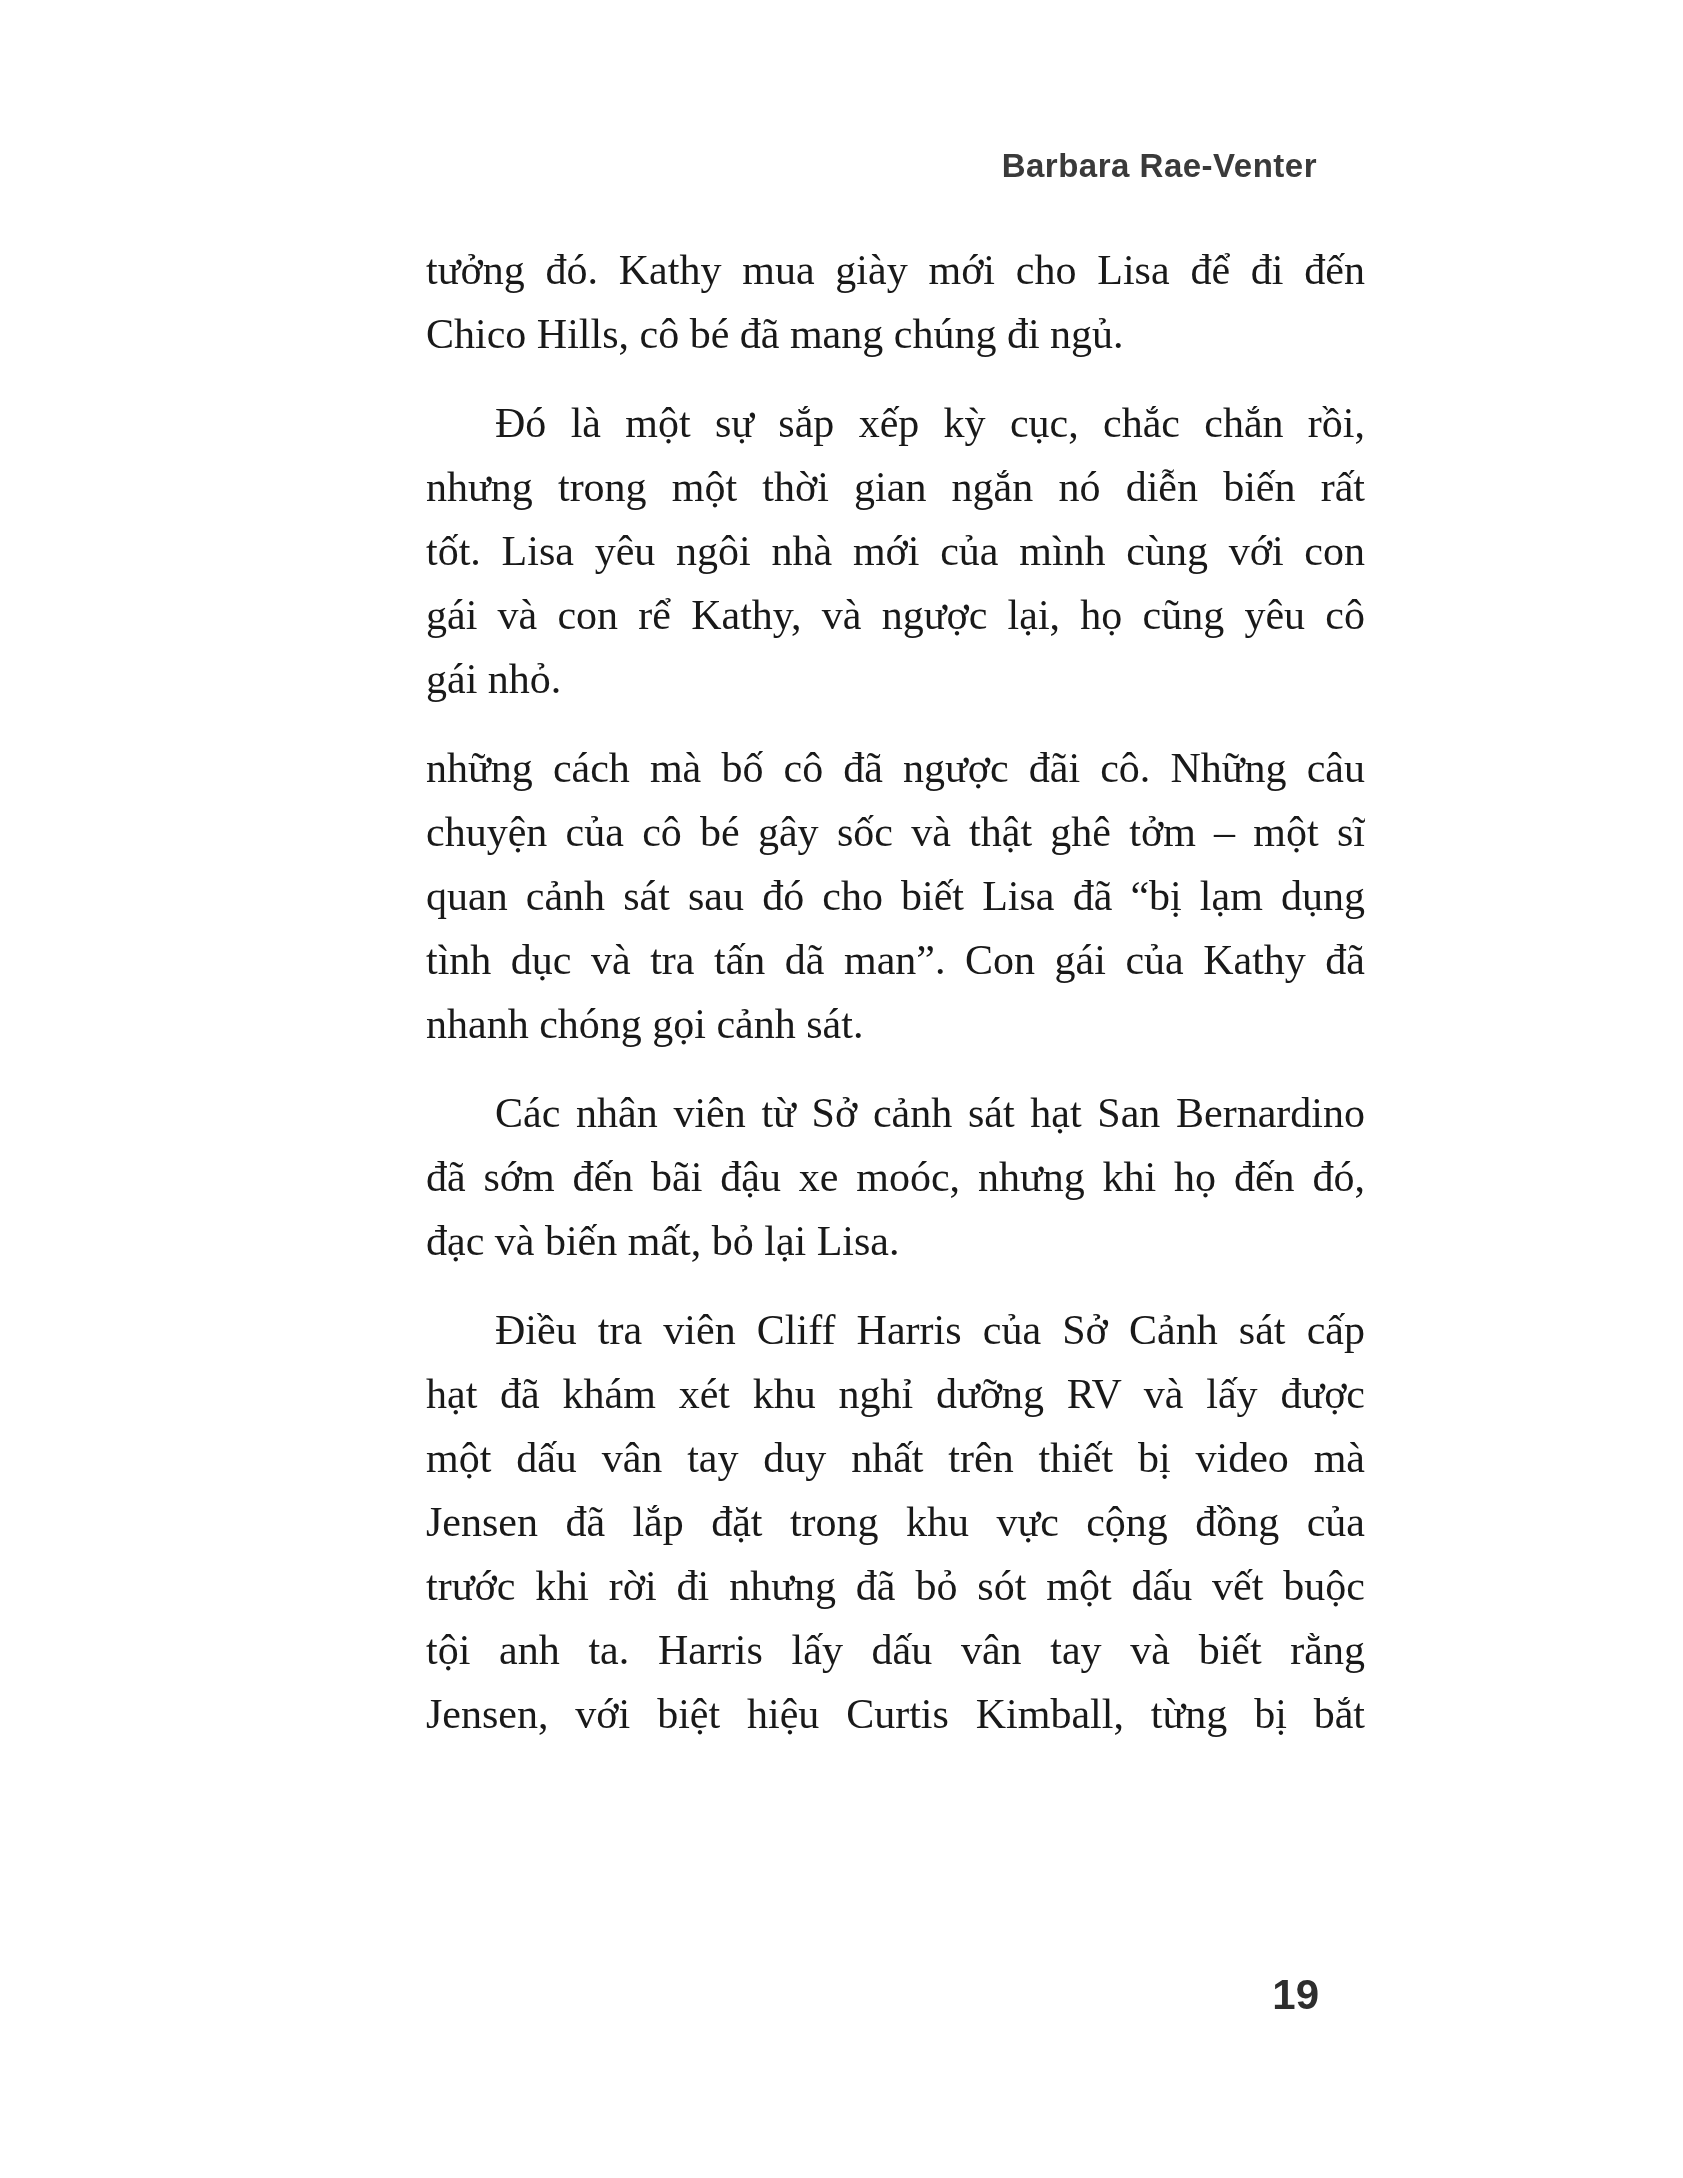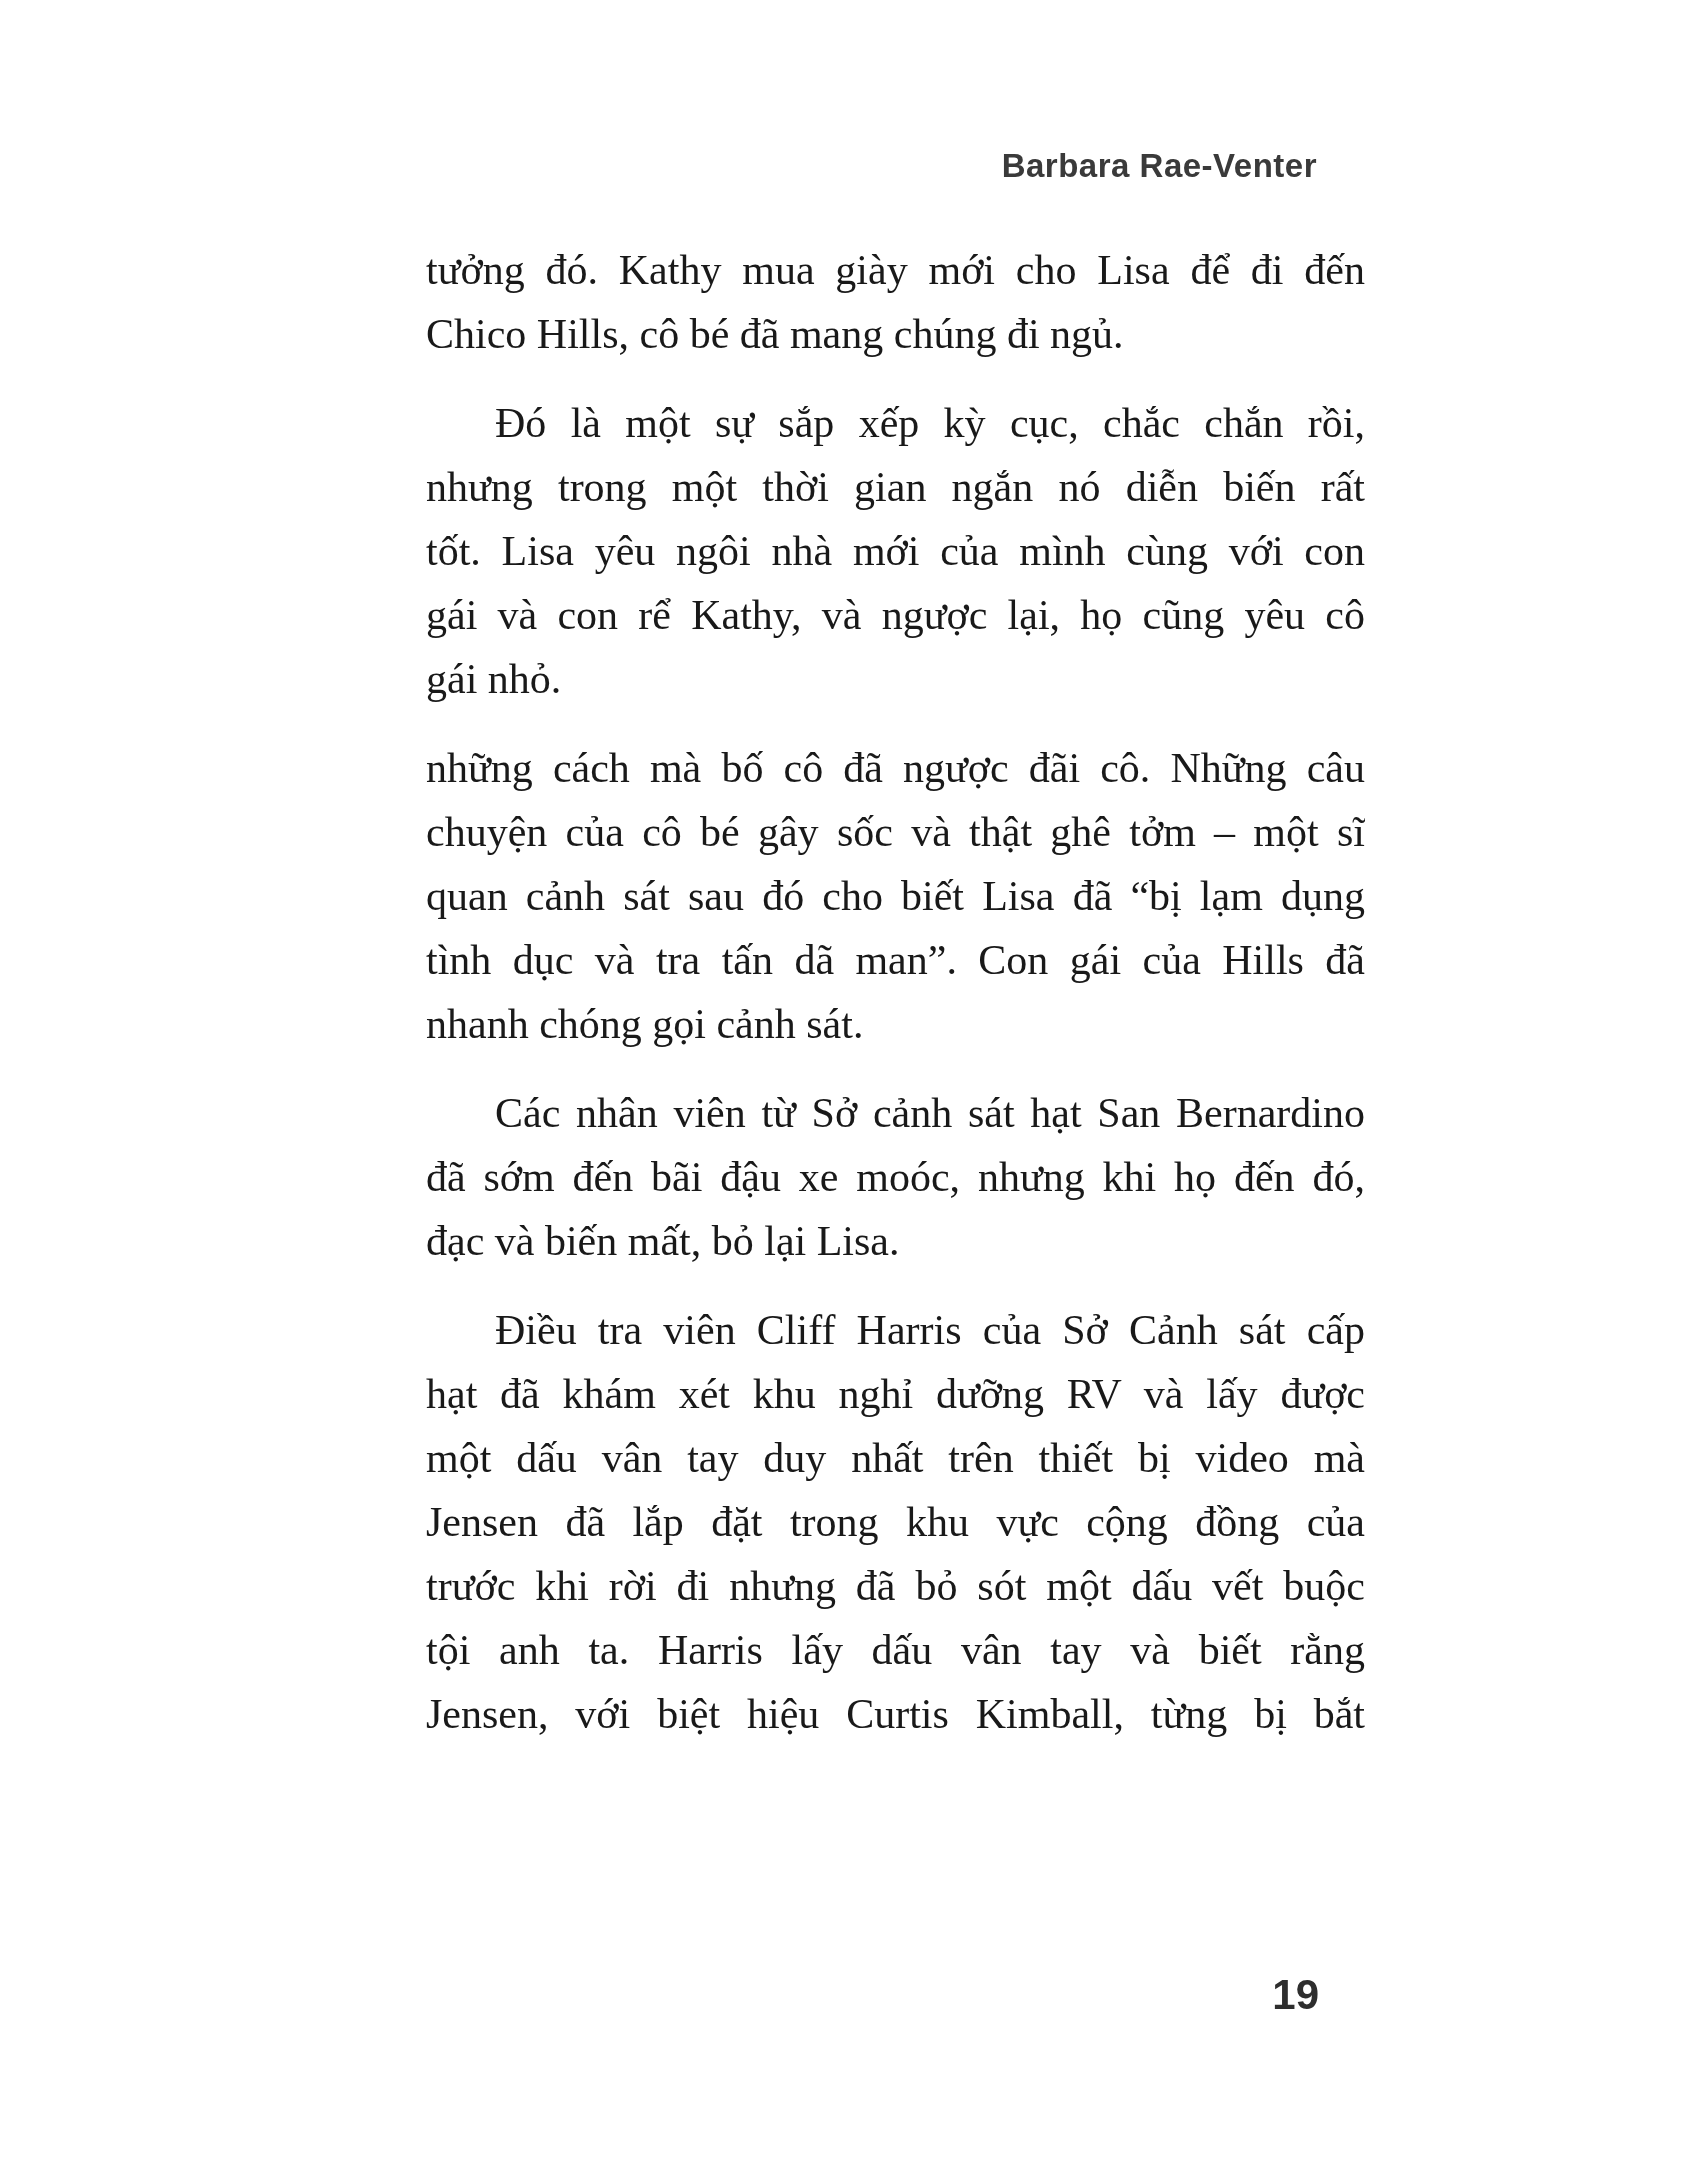--- a/index.html
+++ b/index.html
@@ -81,21 +81,21 @@
         <div class="line first-indent">Đó là một sự sắp xếp kỳ cục, chắc chắn rồi,</div>
         <div class="line">nhưng trong một thời gian ngắn nó diễn biến rất</div>
         <div class="line">tốt. Lisa yêu ngôi nhà mới của mình cùng với con</div>
         <div class="line">gái và con rể Kathy, và ngược lại, họ cũng yêu cô</div>
         <div class="line para-end">gái nhỏ.</div>
       </div>
       <div class="para">
         <div class="line">những cách mà bố cô đã ngược đãi cô. Những câu</div>
         <div class="line">chuyện của cô bé gây sốc và thật ghê tởm – một sĩ</div>
         <div class="line">quan cảnh sát sau đó cho biết Lisa đã “bị lạm dụng</div>
-        <div class="line">tình dục và tra tấn dã man”. Con gái của Hills đã</div>
+        <div class="line">tình dục và tra tấn dã man”. Con gái của Kathy đã</div>
         <div class="line para-end">nhanh chóng gọi cảnh sát.</div>
       </div>
       <div class="para">
         <div class="line first-indent">Các nhân viên từ Sở cảnh sát hạt San Bernardino</div>
         <div class="line">đã sớm đến bãi đậu xe moóc, nhưng khi họ đến đó,</div>
         <div class="line para-end">đạc và biến mất, bỏ lại Lisa.</div>
       </div>
       <div class="para">
         <div class="line first-indent">Điều tra viên Cliff Harris của Sở Cảnh sát cấp</div>
         <div class="line">hạt đã khám xét khu nghỉ dưỡng RV và lấy được</div>

